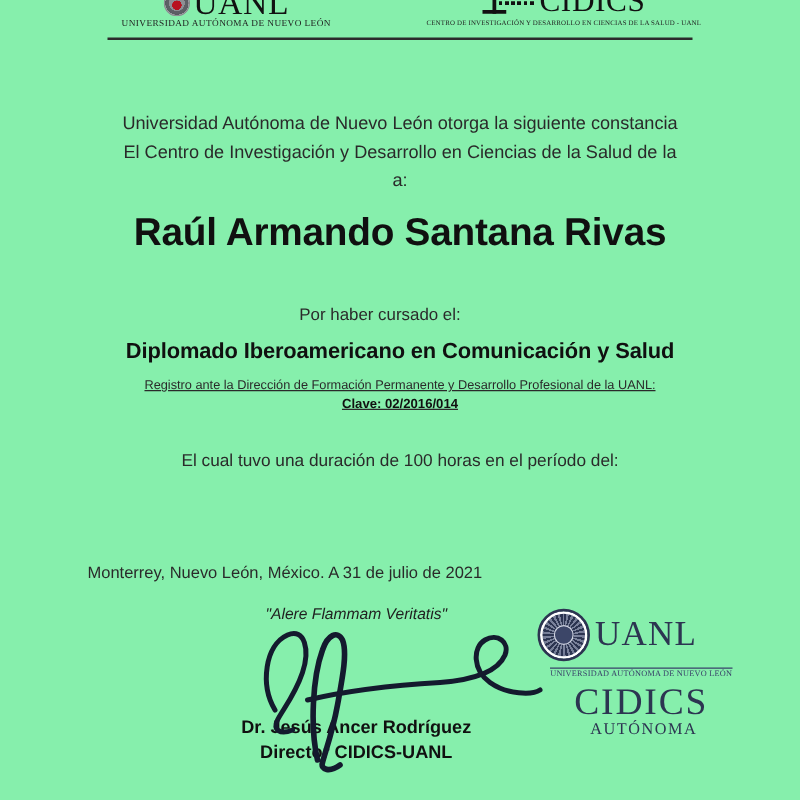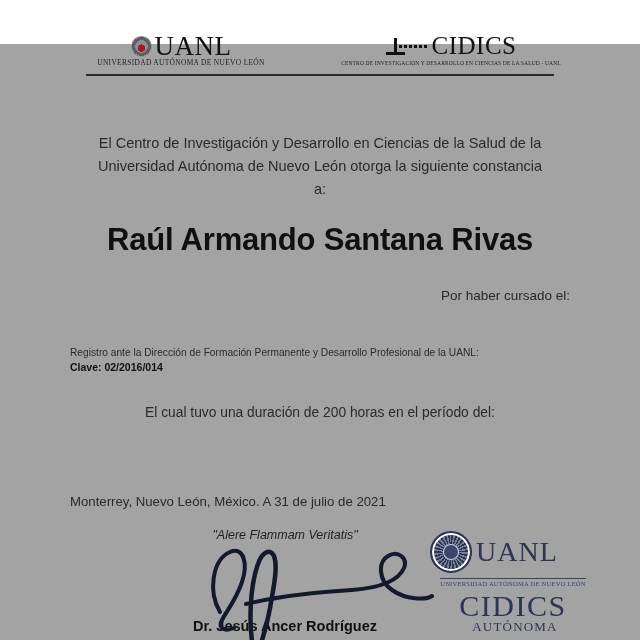--- a/index.html
+++ b/index.html
@@ -13,22 +13,21 @@
     position: relative;
     overflow: hidden;
     font-family: "Liberation Sans", sans-serif;
     color: #1a1a1a;
     -webkit-font-smoothing: antialiased;
   }
 
   .page {
     position: absolute;
     inset: 0;
-    background: #a3a3a3;
-    margin-top: 44px;
+    background: #86efac;
   }
 
   
   .header {
     position: absolute;
     left: 86px;
     top: 0;
     width: 468px;
     height: 32px;
   }
@@ -154,35 +153,35 @@
     width: 500px;
     text-align: center;
     font-size: 14.5px;
     line-height: 23px;
     color: #2a2a2a;
   }
 
   .recipient {
     position: absolute;
     left: 40px;
-    top: 178px;
+    top: 168px;
     width: 560px;
     text-align: center;
     font-size: 31px;
     font-weight: bold;
     letter-spacing: -0.2px;
     color: #101010;
   }
 
   .course-lead {
     position: absolute;
-    left: 70px;
+    left: 54px;
     top: 244px;
     width: 500px;
-    text-align: right;
+    text-align: center;
     font-size: 13.5px;
     color: #2a2a2a;
   }
 
   .course-title {
     position: absolute;
     left: 40px;
     top: 270px;
     width: 560px;
     text-align: center;
@@ -190,22 +189,24 @@
     font-weight: bold;
     letter-spacing: -0.1px;
     color: #101010;
   }
 
   .registry {
     position: absolute;
     left: 70px;
     top: 303px;
     width: 500px;
+    text-align: center;
     font-size: 10.2px;
     color: #2a2a2a;
+    text-decoration: underline;
   }
   .registry-key {
     margin-top: 3px;
     font-size: 10.5px;
     font-weight: bold;
     color: #111;
   }
 
   .duration {
     position: absolute;
@@ -382,36 +383,37 @@
           <div class="cidics-word">CIDICS</div>
         </div>
         <div class="cidics-sub">CENTRO DE INVESTIGACIÓN Y DESARROLLO EN CIENCIAS DE LA SALUD - UANL</div>
       </div>
 
     </div>
     <div class="header-rule"></div>
   </div>
 
   <div class="intro">
+    <div>Universidad Autónoma de Nuevo León otorga la siguiente constancia</div>
     <div>El Centro de Investigación y Desarrollo en Ciencias de la Salud de la</div>
-    <div>Universidad Autónoma de Nuevo León otorga la siguiente constancia</div>
     <div>a:</div>
   </div>
 
   <div class="recipient">Raúl Armando Santana Rivas</div>
 
   <div class="course-lead">Por haber cursado el:</div>
+  <div class="course-title">Diplomado Iberoamericano en Comunicación y Salud</div>
 
   <div class="registry">
     <div>Registro ante la Dirección de Formación Permanente y Desarrollo Profesional de la UANL:</div>
     <div class="registry-key">Clave: 02/2016/014</div>
   </div>
 
   <div class="duration">
-    <div>El cual tuvo una duración de 200 horas en el período del:</div>
+    <div>El cual tuvo una duración de 100 horas en el período del:</div>
   </div>
 
   <div class="place-date">Monterrey, Nuevo León, México. A 31 de julio de 2021</div>
 
   <div class="sign-block">
     <div class="motto">"Alere Flammam Veritatis"</div>
 
     <div class="sig-area">
       <svg class="sig-svg" viewBox="0 0 230 125">
         <g fill="none" stroke="#141a2e" stroke-linecap="round" stroke-linejoin="round">

